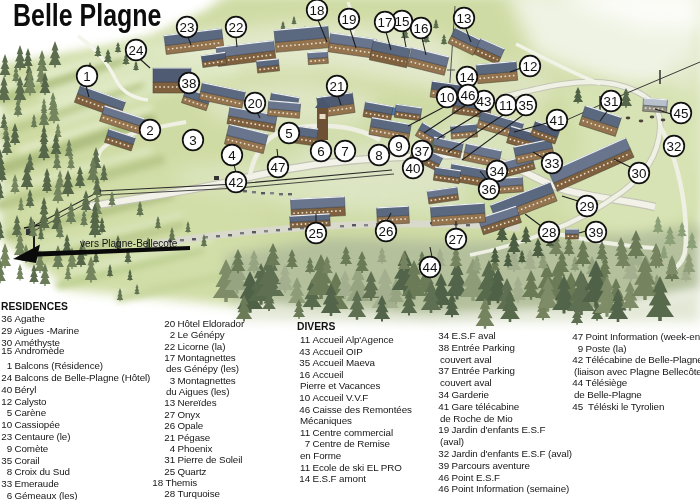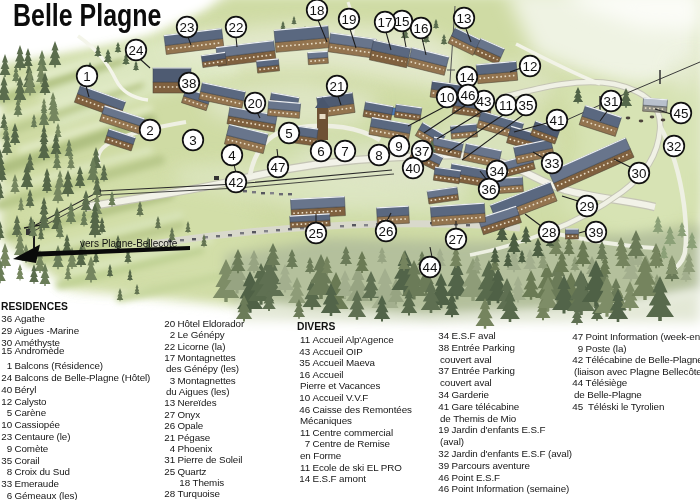--- a/index.html
+++ b/index.html
@@ -1058,21 +1058,21 @@
 <div class="ll" style="left:166px;top:363.4px">des Génépy (les)</div>
 <div class="ll" style="left:163px;top:374.8px"><span class="n" style="width:12px">3</span>Montagnettes</div>
 <div class="ll" style="left:166px;top:386.1px">du Aigues (les)</div>
 <div class="ll" style="left:163px;top:397.4px"><span class="n" style="width:12px">13</span>Nereïdes</div>
 <div class="ll" style="left:163px;top:408.8px"><span class="n" style="width:12px">27</span>Onyx</div>
 <div class="ll" style="left:163px;top:420.1px"><span class="n" style="width:12px">26</span>Opale</div>
 <div class="ll" style="left:163px;top:431.5px"><span class="n" style="width:12px">21</span>Pégase</div>
 <div class="ll" style="left:163px;top:442.9px"><span class="n" style="width:12px">4</span>Phoenix</div>
 <div class="ll" style="left:163px;top:454.2px"><span class="n" style="width:12px">31</span>Pierre de Soleil</div>
 <div class="ll" style="left:163px;top:465.5px"><span class="n" style="width:12px">25</span>Quartz</div>
-<div class="ll" style="left:178px;top:476.9px"><span class="n" style="width:12px">18</span>Themis</div>
+<div class="ll" style="left:151px;top:476.9px"><span class="n" style="width:12px">18</span>Themis</div>
 <div class="ll" style="left:163px;top:488.2px"><span class="n" style="width:12px">28</span>Turquoise</div>
 </div>
 
 <div class="lh" style="left:297px;top:321px">DIVERS</div>
 
 <div>
 <div class="ll" style="left:297px;top:334.0px"><span class="n" style="width:13px">11</span>Accueil Alp'Agence</div>
 <div class="ll" style="left:297px;top:345.6px"><span class="n" style="width:13px">43</span>Accueil OIP</div>
 <div class="ll" style="left:297px;top:357.2px"><span class="n" style="width:13px">35</span>Accueil Maeva</div>
 <div class="ll" style="left:297px;top:368.8px"><span class="n" style="width:13px">16</span>Accueil</div>
@@ -1088,21 +1088,21 @@
 </div>
 
 <div>
 <div class="ll" style="left:437px;top:330.0px"><span class="n" style="width:12px">34</span>E.S.F aval</div>
 <div class="ll" style="left:437px;top:341.8px"><span class="n" style="width:12px">38</span>Entrée Parking</div>
 <div class="ll" style="left:440px;top:353.6px">couvert aval</div>
 <div class="ll" style="left:437px;top:365.4px"><span class="n" style="width:12px">37</span>Entrée Parking</div>
 <div class="ll" style="left:440px;top:377.2px">couvert aval</div>
 <div class="ll" style="left:437px;top:389.0px"><span class="n" style="width:12px">34</span>Garderie</div>
 <div class="ll" style="left:437px;top:400.8px"><span class="n" style="width:12px">41</span>Gare télécabine</div>
-<div class="ll" style="left:440px;top:412.6px">de Themis de Mio</div>
+<div class="ll" style="left:440px;top:412.6px">de Roche de Mio</div>
 <div class="ll" style="left:437px;top:424.4px"><span class="n" style="width:12px">19</span>Jardin d'enfants E.S.F</div>
 <div class="ll" style="left:440px;top:436.2px">(aval)</div>
 <div class="ll" style="left:437px;top:448.0px"><span class="n" style="width:12px">32</span>Jardin d'enfants E.S.F (aval)</div>
 <div class="ll" style="left:437px;top:459.8px"><span class="n" style="width:12px">39</span>Parcours aventure</div>
 <div class="ll" style="left:437px;top:471.6px"><span class="n" style="width:12px">46</span>Point E.S.F</div>
 <div class="ll" style="left:437px;top:483.4px"><span class="n" style="width:12px">46</span>Point Information (semaine)</div>
 </div>
 
 <div>
 <div class="ll" style="left:571px;top:331.0px"><span class="n" style="width:12px">47</span>Point Information (week-end</div>

